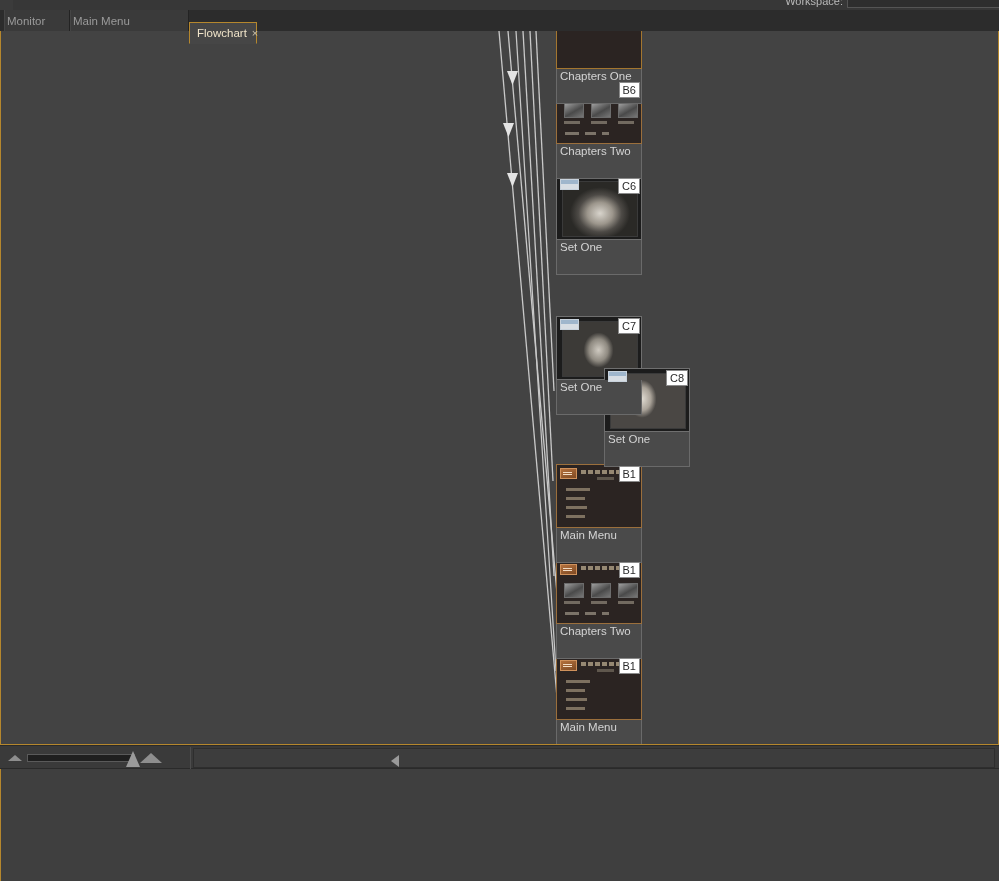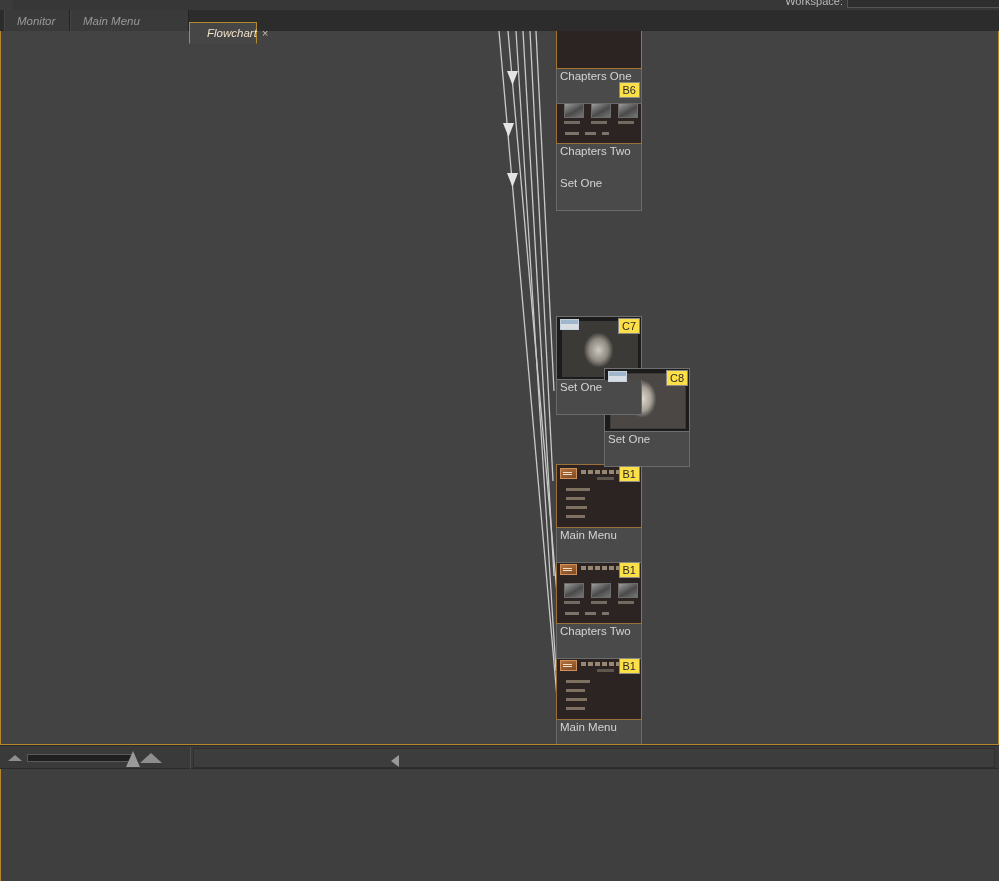--- a/index.html
+++ b/index.html
@@ -31,22 +31,22 @@
     background: #2c2c2c;
     border-bottom: 1px solid #1d1d1d;
   }
   .tab {
     position: absolute; top: 0; height: 22px;
     display: flex; align-items: center;
     font-size: 11.5px; color: #9a9a9a;
     background: #3a3a3a;
     border-right: 1px solid #232323;
     border-left: 1px solid #454545;
-    padding: 0 12px;
-    cursor: default; user-select: none; font-style: italic;
+    padding: 0 2px;
+    cursor: default; user-select: none;
   }
   .tab .grip {
     width: 3px; height: 11px; margin-right: 5px;
     background-image:
       linear-gradient(to bottom,#777 0,#777 1px,transparent 1px,transparent 2px);
     background-size: 3px 2px; opacity: .85;
   }
   .tab.t0 { left: 4px;   width: 66px; }
   .tab.t1 { left: 70px;  width: 119px; }
   .tab.active {
@@ -81,21 +81,21 @@
   .node { position: absolute; width: 86px; }
   .node .thumb {
     position: relative; width: 86px; height: 64px;
     background: #2a2a2a;
     border: 1px solid #6f6f6f;
     overflow: hidden;
   }
   .node .badge {
     position: absolute; right: 1px; top: 1px;
     min-width: 19px; height: 16px; padding: 0 3px;
-    background: #fde047; color: #2a2a2a;
+    background: #ffffff; color: #2a2a2a;
     border: 1px solid #8a8a8a;
     font-size: 11px; line-height: 14px; text-align: right;
     font-family: "Liberation Sans", sans-serif;
     z-index: 4;
   }
   .node .label {
     position: relative; width: 86px; height: 35px;
     background: #4a4a4a;
     border: 1px solid #6a6a6a; border-top: none;
     color: #d4d4d4; font-size: 11.5px; line-height: 15px;
@@ -287,20 +287,29 @@
                 <i style="width:11px"></i>
                 <i style="width:7px"></i>
             </div>
           </div>
           <div class="label">
             <span>Chapters Two</span>
           </div>
         </div>
 
         <div class="node video" style="left:554px; top:145px;">
+          <div class="thumb">
+            <div class="badge">C6</div>
+            <div class="vid-pic">
+              <div class="vid-frame" style="background:
+                radial-gradient(ellipse 30px 26px at 50% 58%, #d8d4cc 0%, #9c968c 42%, #4d4a46 72%, #2a2926 100%),
+                linear-gradient(115deg,#3b3a36,#2a2927);"></div>
+            </div>
+            <div class="vid-tag"></div>
+          </div>
           <div class="label">
             <span>Set One</span>
           </div>
         </div>
 
         <div class="node video" style="left:554px; top:241px;margin-top:44px;">
           <div class="thumb">
             <div class="badge">C7</div>
             <div class="vid-pic">
               <div class="vid-frame" style="background:

